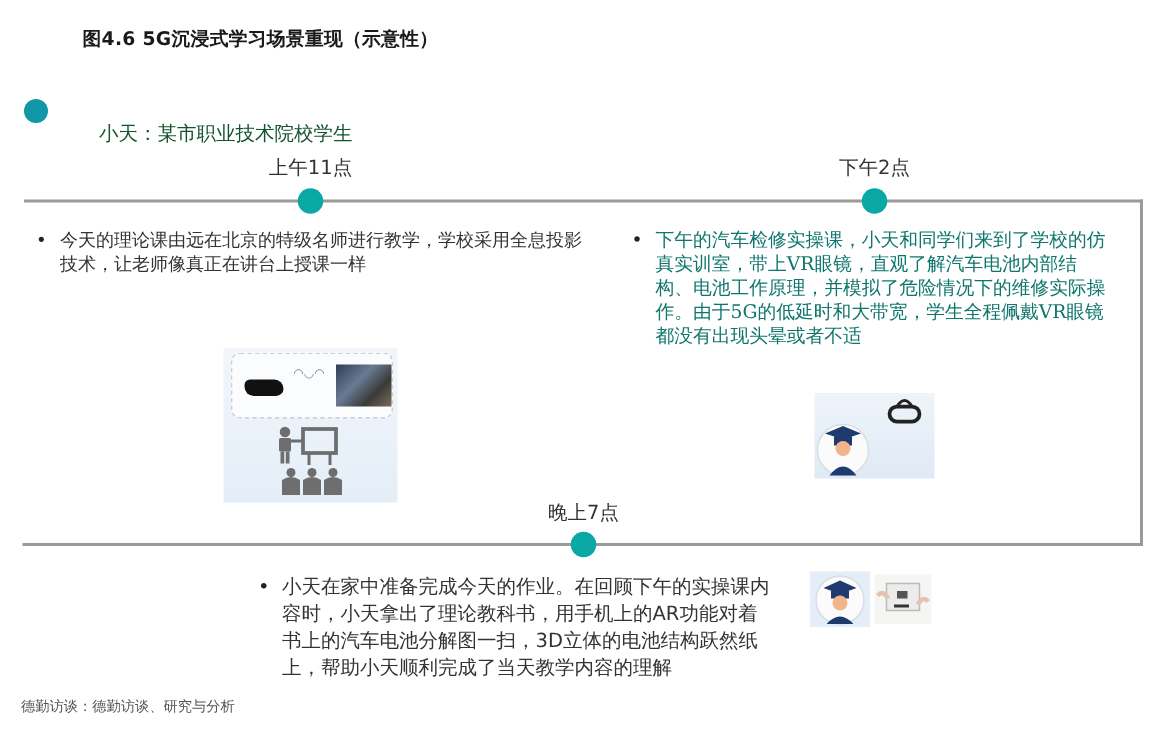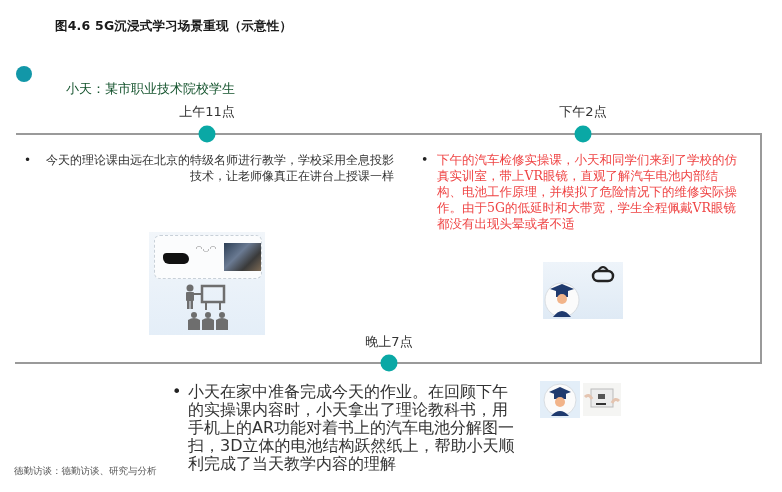--- a/index.html
+++ b/index.html
@@ -13,24 +13,24 @@
   .time-label { font-size:13px; color:#333; white-space:nowrap; transform:translateX(-50%); }
   .hline { height:2px; background:#9a9a9a; }
   .vline { width:2px; background:#9a9a9a; }
   .node { width:17px; height:17px; border-radius:50%; background:#0aa8a5; transform:translate(-50%,-50%); }
 
   ul.bullets { margin:0; padding:0; list-style:none; }
   ul.bullets li { position:relative; padding-left:16px; }
   ul.bullets li::before { content:"•"; position:absolute; left:0; top:0; color:#222; }
 
   .col-left { left:24px; top:152px; width:370px; font-size:12px; line-height:16px; color:#333; }
-  .col-left li { margin-bottom:10px;text-align:right; }
-  .col-right { left:421px; top:152px; width:316px; font-size:12.5px; line-height:16px; color:#ef4444;
+  .col-left li { margin-bottom:10px; }
+  .col-right { left:421px; top:152px; width:316px; font-size:12.5px; line-height:16px; color:#0f766e;
                font-family: "DejaVu Serif", "Liberation Serif", serif; }
-  .col-bottom { left:172px; top:383px; width:345px; font-size:16px; line-height:18px; color:#333; }
+  .col-bottom { left:172px; top:383px; width:345px; font-size:13px; line-height:18px; color:#333; }
   .col-bottom li { padding-left:18px; }
 
   .source { left:14px; top:465px; font-size:9.5px; color:#555; white-space:nowrap; }
 
   
   .img-classroom { left:149px; top:232px; width:116px; height:103px; background:linear-gradient(180deg,#f2f6fa,#e4eef8); }
   .img-classroom .frame { position:absolute; left:5px; top:3px; width:106px; height:42px; border:1px dashed #c8d0d8; border-radius:6px; background:#fbfcfd; }
   .vrheadset { position:absolute; left:8px; top:17px; width:26px; height:11px; background:#111; border-radius:6px 10px 8px 10px; }
   .hologram { position:absolute; left:40px; top:8px; width:22px; height:26px; font-size:8px; color:#777; text-align:center; line-height:10px; }
   .photo { position:absolute; left:69px; top:7px; width:37px; height:28px; background:linear-gradient(135deg,#2c3e55,#6a7a92 40%,#3a3a3a 70%,#7d6b55); }

